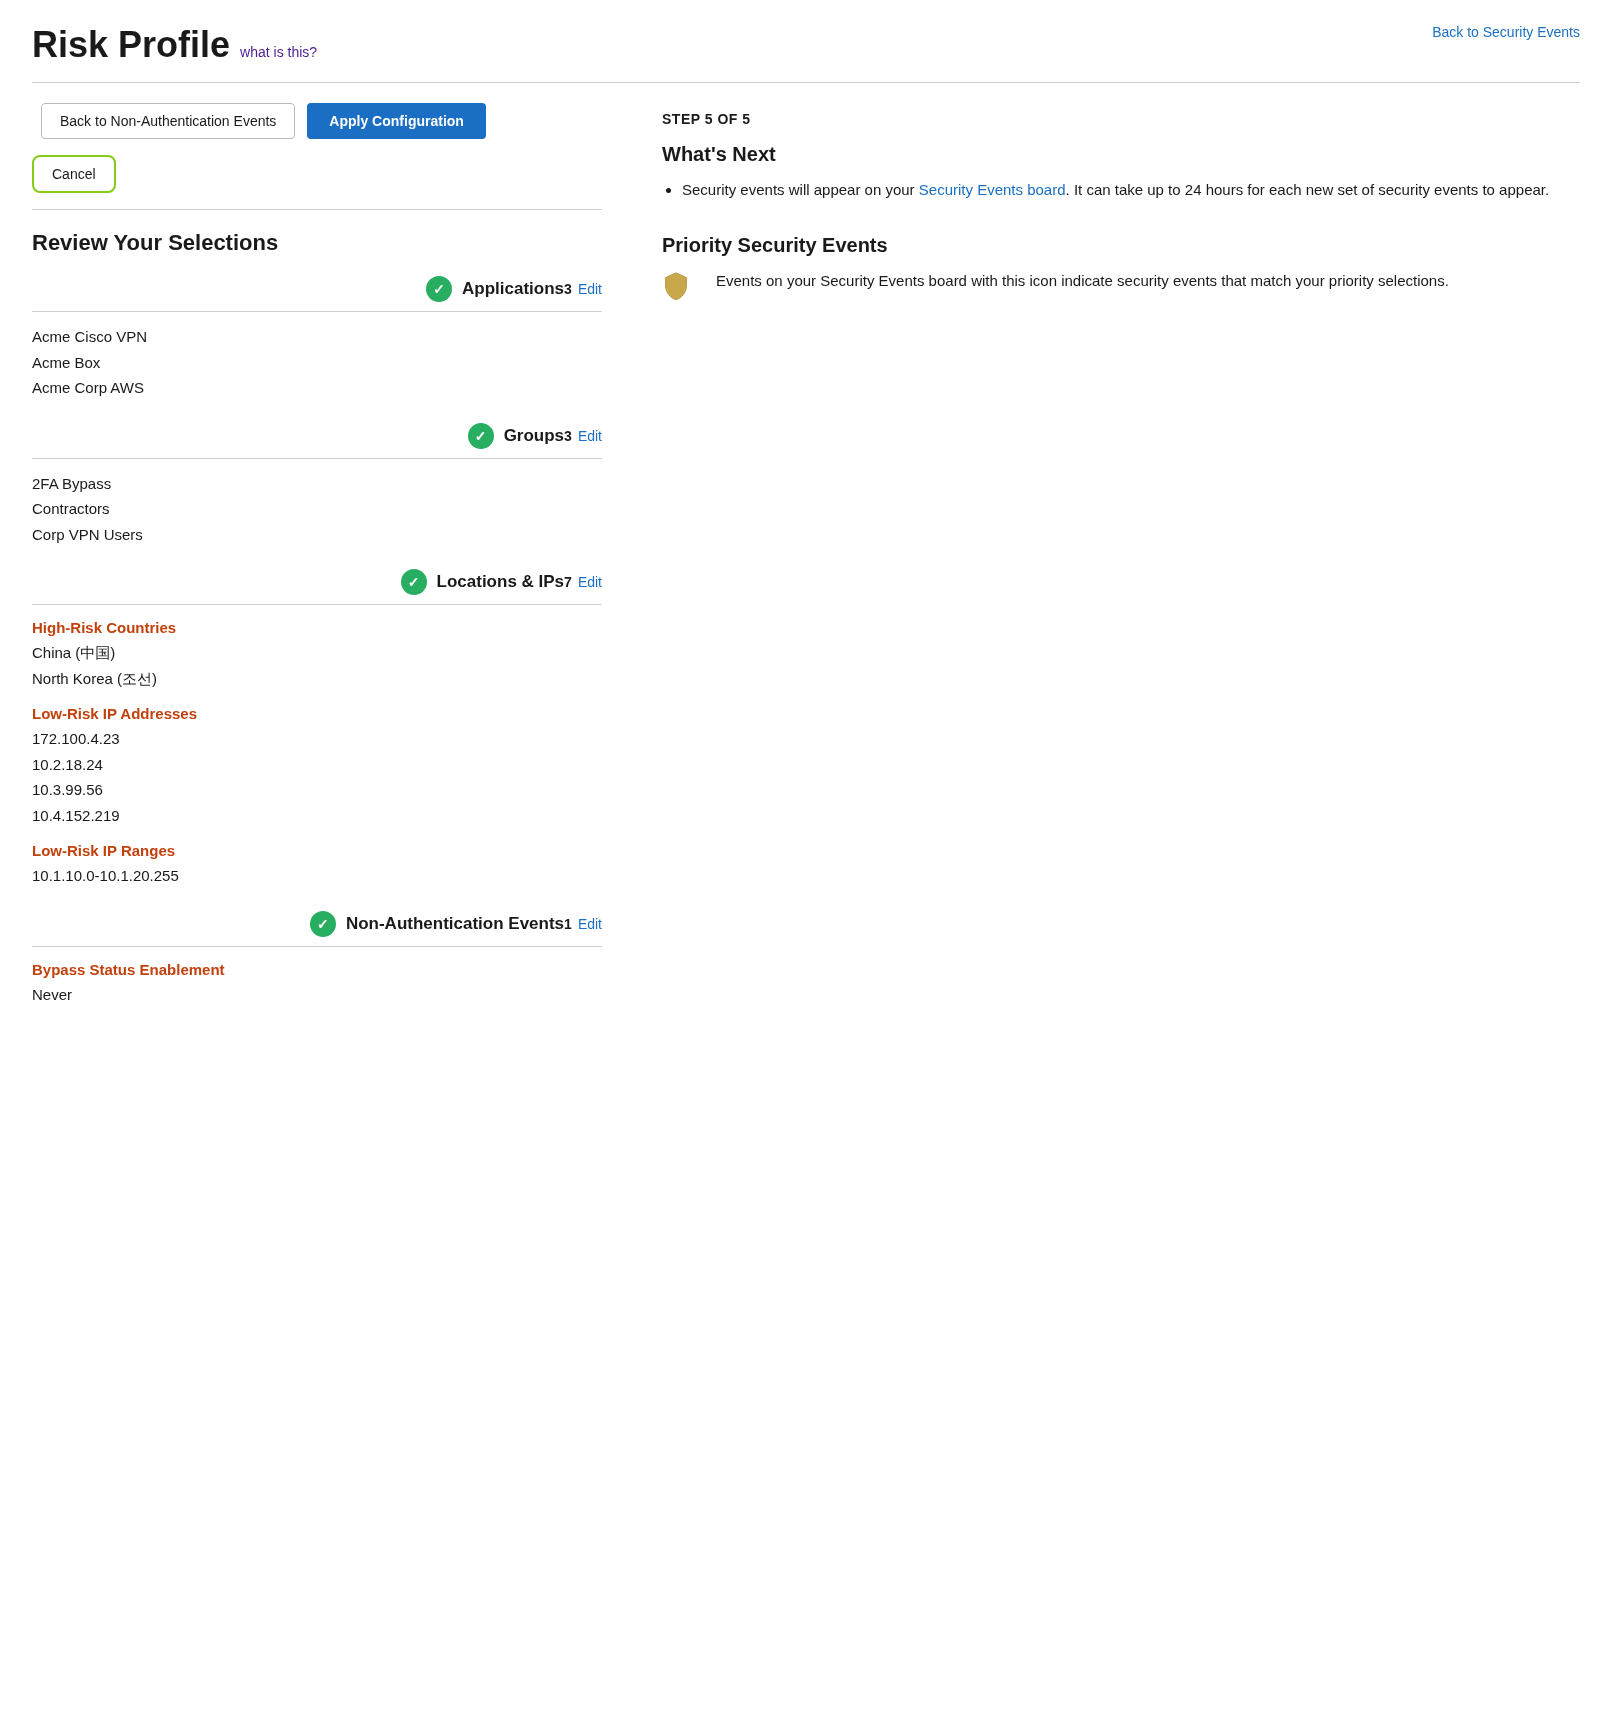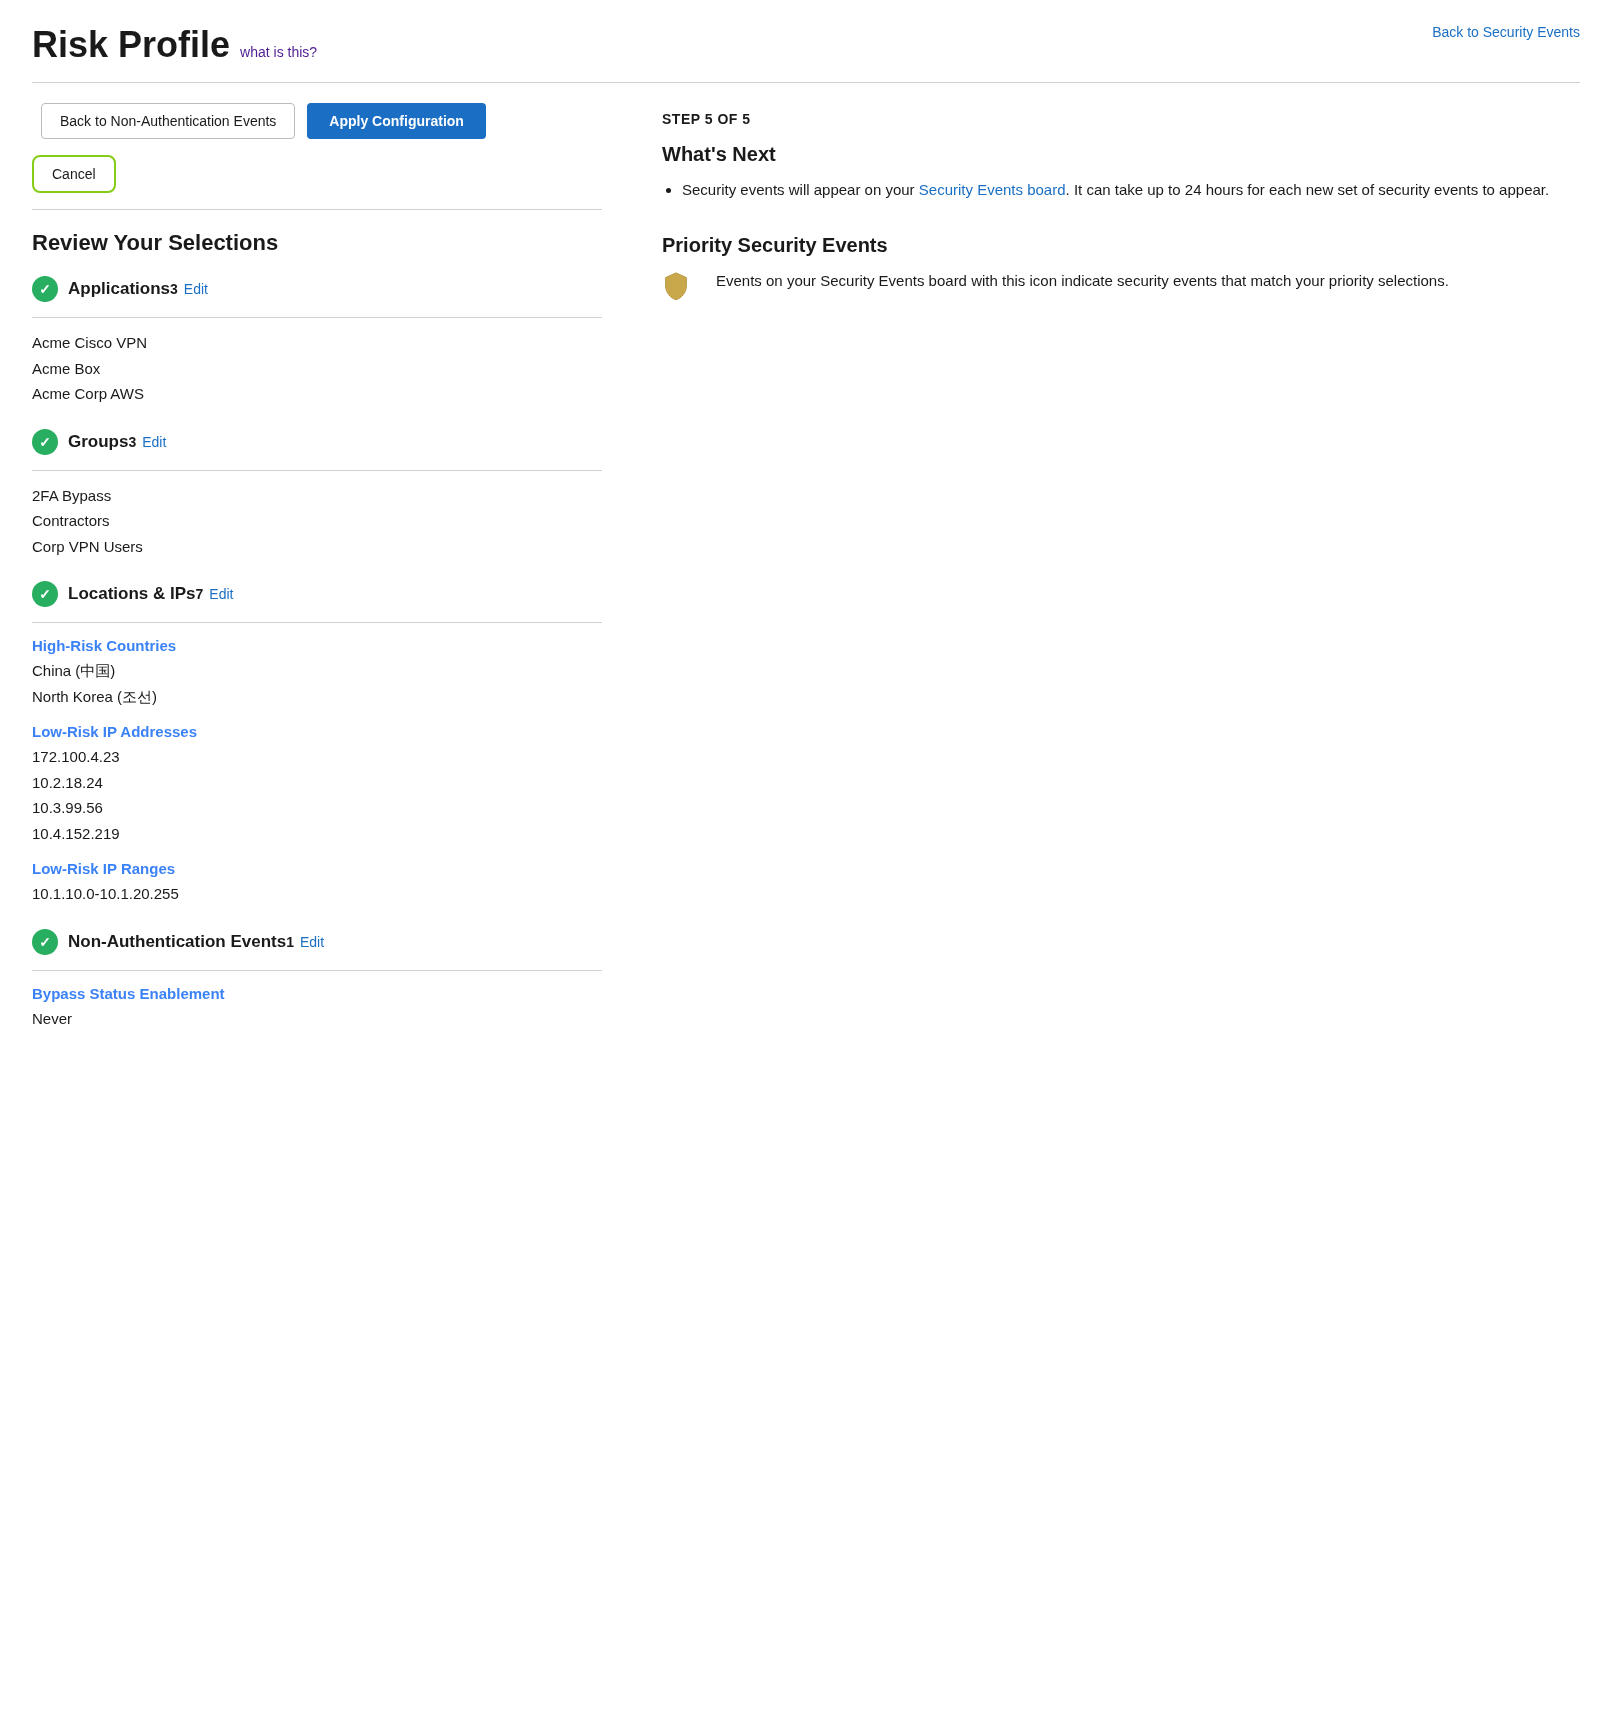--- a/index.html
+++ b/index.html
@@ -132,24 +132,24 @@
     .review-heading {
       font-size: 22px;
       font-weight: 700;
       color: #1a1a1a;
       margin-bottom: 20px;
     }
 
     
     .section-header {
       display: flex;
-      justify-content: flex-start;
+      justify-content: flex-end;
       align-items: center;
       border-bottom: 1px solid #d0d0d0;
-      padding-bottom: 15px;
+      padding-bottom: 9px;
       margin-bottom: 12px;
     }
 
     .section-title-group {
       display: flex;
       align-items: center;
       gap: 10px;
     }
 
     .check-icon {
@@ -201,21 +201,21 @@
     .section-item-text {
       font-size: 15px;
       color: #1a1a1a;
       line-height: 1.7;
     }
 
     
     .subsection-title {
       font-size: 15px;
       font-weight: 700;
-      color: #3b82f6;
+      color: #c2410c;
       margin-top: 14px;
       margin-bottom: 4px;
     }
 
     
     .step-label {
       font-size: 14px;
       font-weight: 700;
       color: #1a1a1a;
       letter-spacing: 0.5px;

